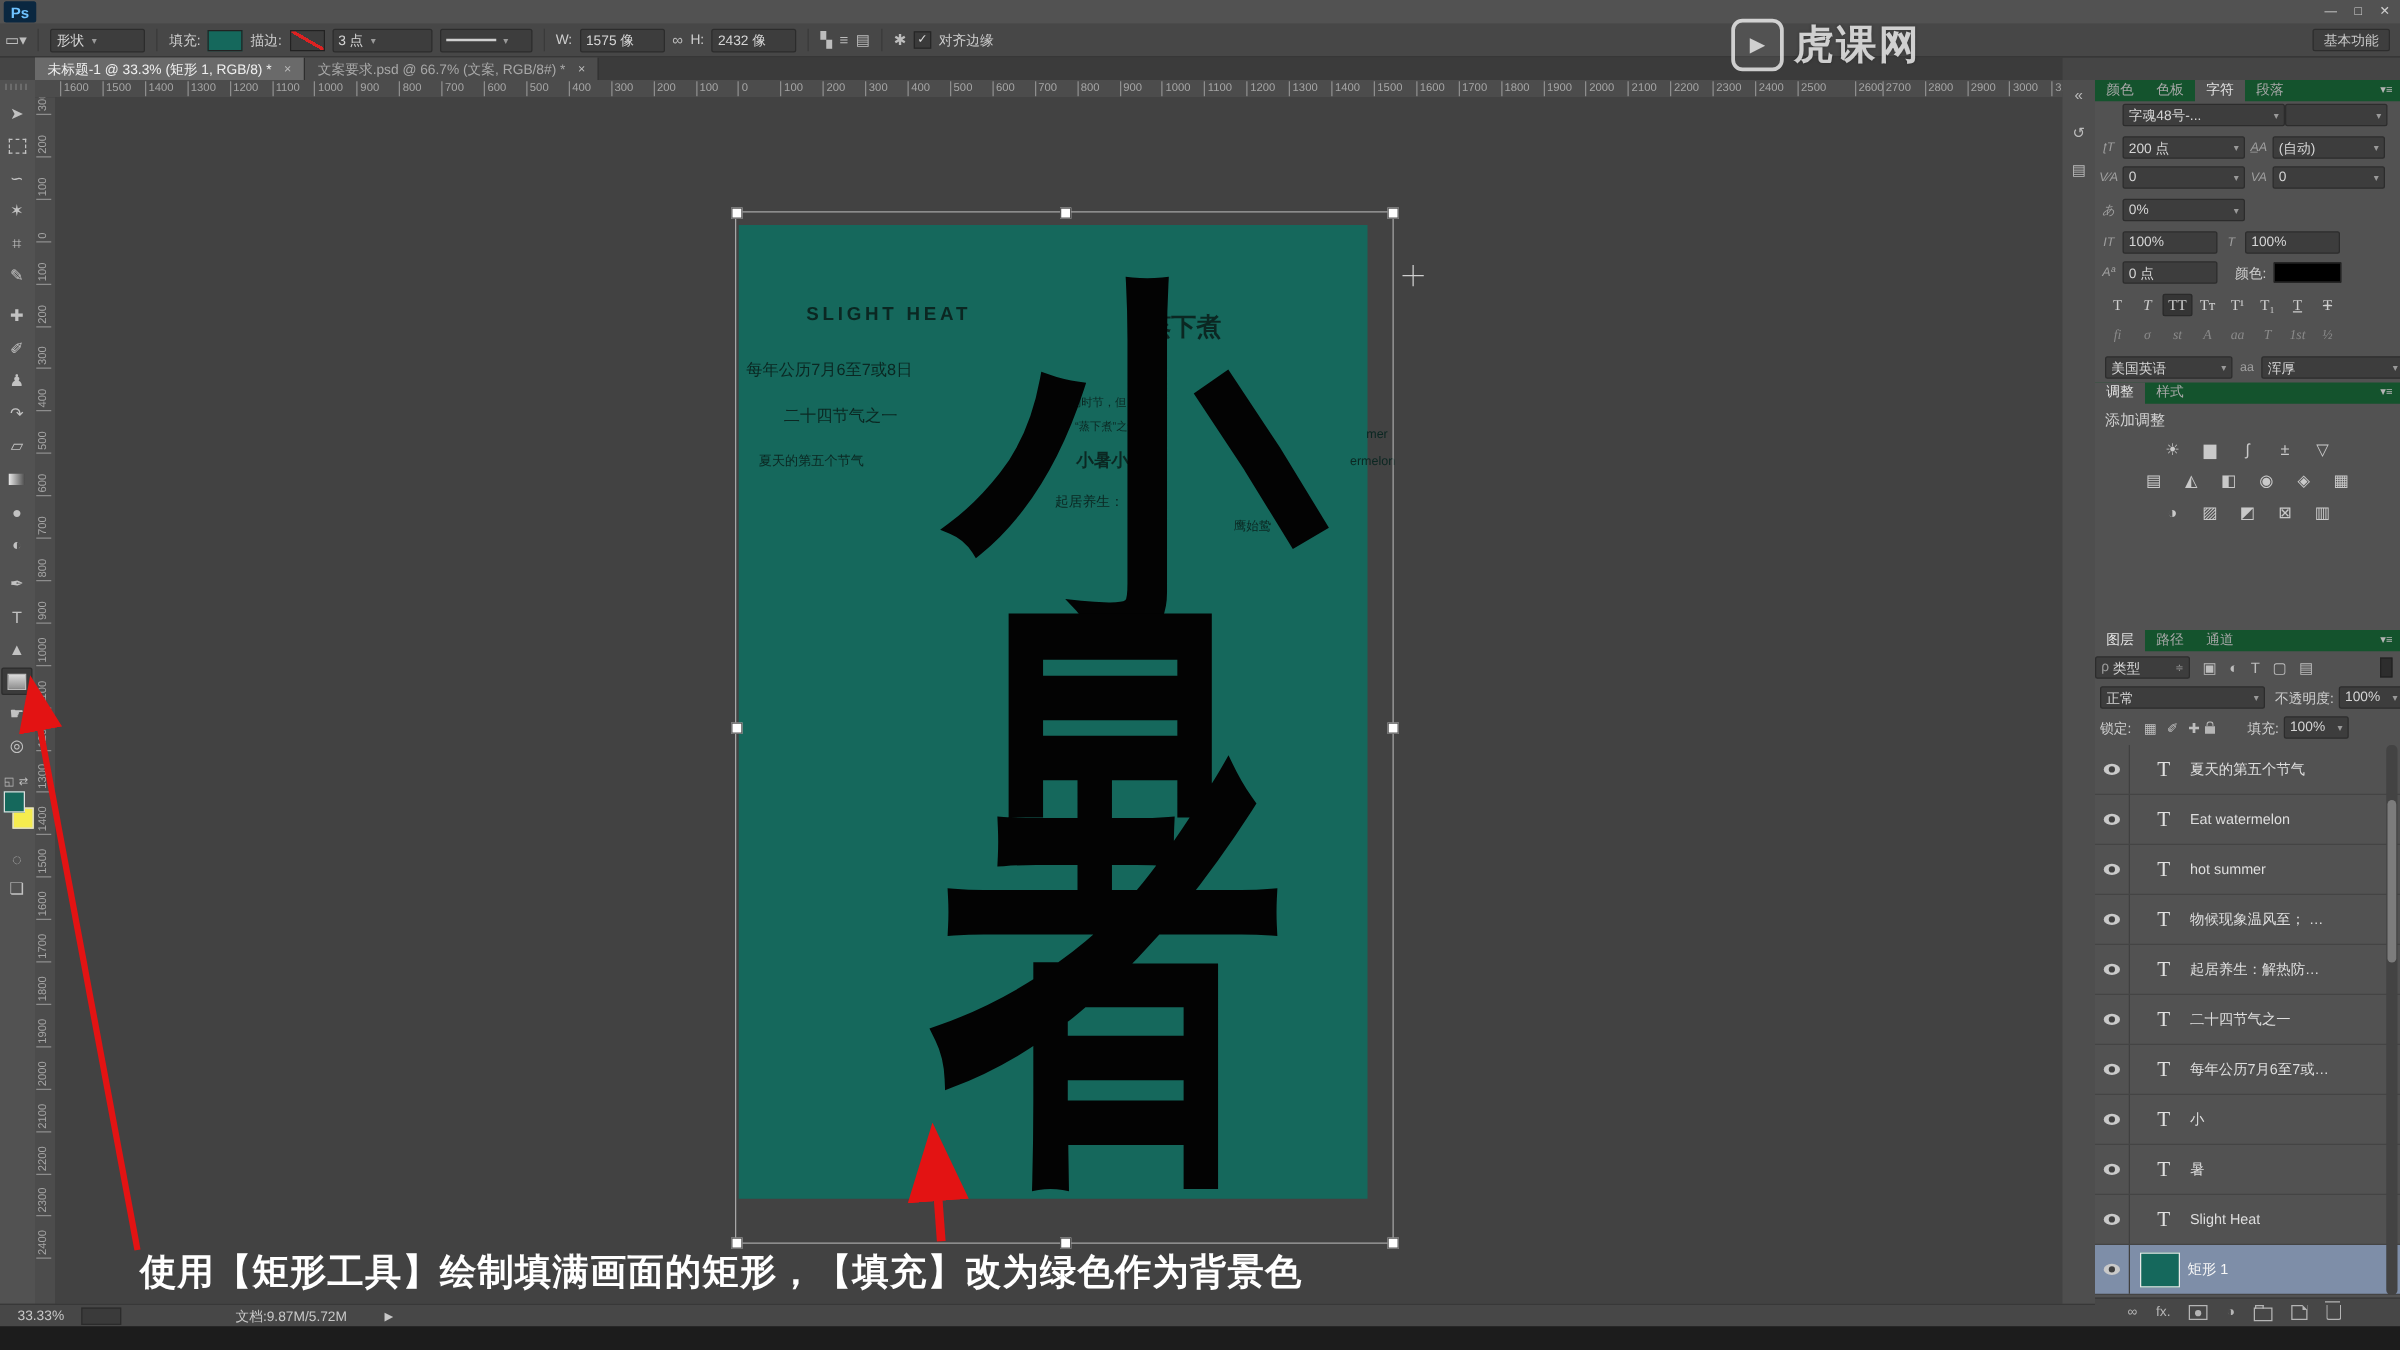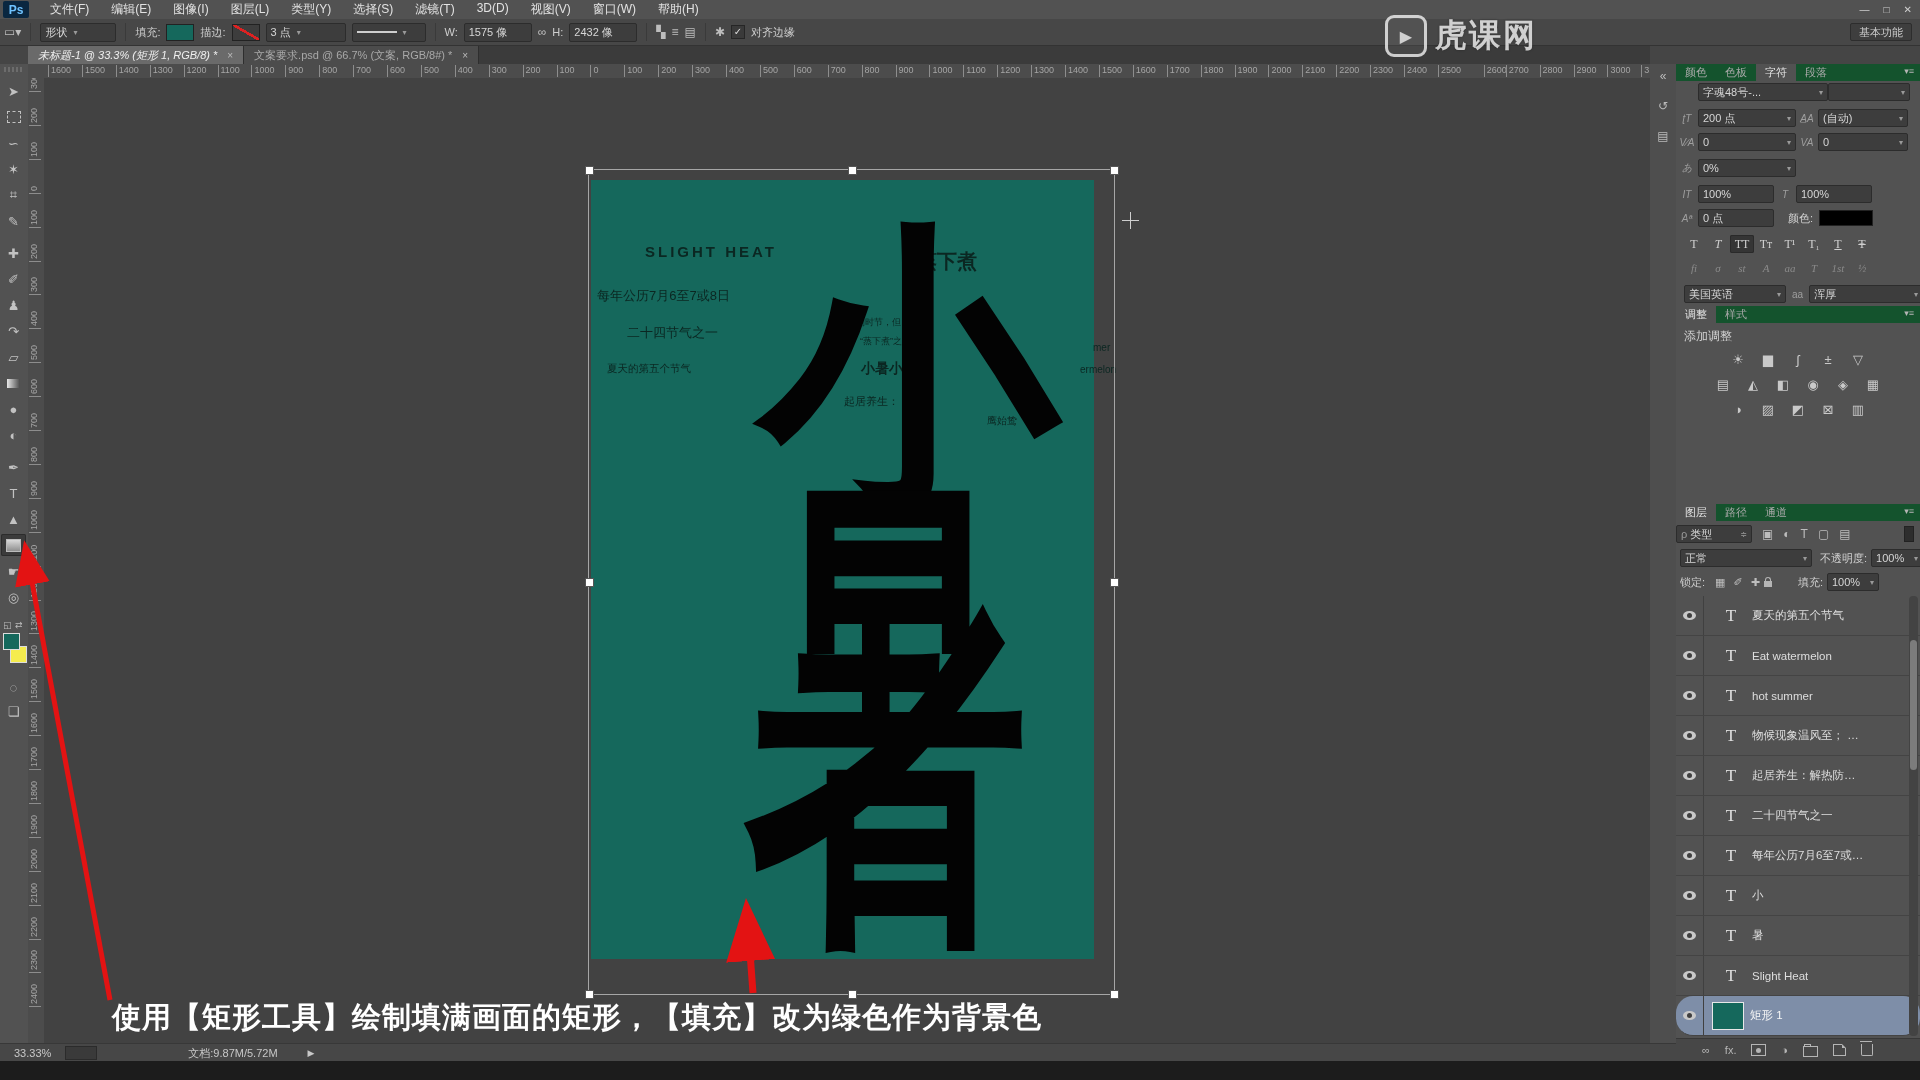--- a/index.html
+++ b/index.html
@@ -107,33 +107,20 @@
   #wm-badge{width:36px;height:36px;border:3px solid #f3f3f3;border-radius:9px;display:flex;align-items:center;justify-content:center;color:#f3f3f3;font-size:16px;background:rgba(255,255,255,.08);}
   #wm-text{font-size:32px;font-weight:bold;color:#f3f3f3;text-shadow:0 0 3px rgba(0,0,0,.35);letter-spacing:2px;}
 </style>
 </head>
 <body>
 
 <div id="app">
 
   <div id="menu-bar" class="abs">
     <div id="ps-logo">Ps</div>
-    <div id="menu-items">
-        <div class="menu-item">文件(F)</div>
-        <div class="menu-item">编辑(E)</div>
-        <div class="menu-item">图像(I)</div>
-        <div class="menu-item">图层(L)</div>
-        <div class="menu-item">类型(Y)</div>
-        <div class="menu-item">选择(S)</div>
-        <div class="menu-item">滤镜(T)</div>
-        <div class="menu-item">3D(D)</div>
-        <div class="menu-item">视图(V)</div>
-        <div class="menu-item">窗口(W)</div>
-        <div class="menu-item">帮助(H)</div>
-      </div>
     <div id="win-controls">
         <div>—</div>
         <div>□</div>
         <div>✕</div>
       </div>
   </div>
 
   <div id="options-bar" class="abs">
     <span class="tool-ic">▭▾</span>
     <span class="opt-sep"></span>
@@ -166,21 +153,21 @@
     <span class="tool-ic">▤</span>
     <span class="opt-sep"></span>
     <span class="tool-ic">✱</span>
     <span class="chk">✓</span>
     <span class="opt-label">对齐边缘</span>
   </div>
   <div id="workspace-btn">基本功能</div>
 
   <div id="tab-row" class="abs">
       <div class="doc-tab active">
-        <div style="white-space: nowrap; font-style: italic;">未标题-1 @ 33.3% (矩形 1, RGB/8) *</div>
+        <div style="white-space: nowrap;">未标题-1 @ 33.3% (矩形 1, RGB/8) *</div>
         <div class="close">×</div>
       </div>
       <div class="doc-tab inactive">
         <div style="white-space: nowrap;">文案要求.psd @ 66.7% (文案, RGB/8#) *</div>
         <div class="close">×</div>
       </div>
     </div>
 
   <div id="toolbar" class="abs">
       <div class="grip"></div>
@@ -564,21 +551,21 @@
         <div class="lthumb">T</div>
         <div class="lname">暑</div>
       </div>
       <div class="lrow" style="top: 892px;">
         <div class="eye-wrap">
           <div class="eye"></div>
         </div>
         <div class="lthumb">T</div>
         <div class="lname">Slight Heat</div>
       </div>
-      <div class="lrow selected" style="top: 932px; border-radius: 17px;">
+      <div class="lrow selected" style="top: 932px;">
         <div class="eye-wrap">
           <div class="eye"></div>
         </div>
         <div class="lthumb shape" style="background: rgb(21, 104, 92);"></div>
         <div class="lname">矩形 1</div>
       </div>
       <div id="layers-scroll" style="top: 532px; height: 440px;"></div>
       <div id="layers-thumb" style="top: 576px; height: 130px;"></div>
       <div id="layers-bottom" style="top: 974px;">
         <div class="lbicon">∞</div>

